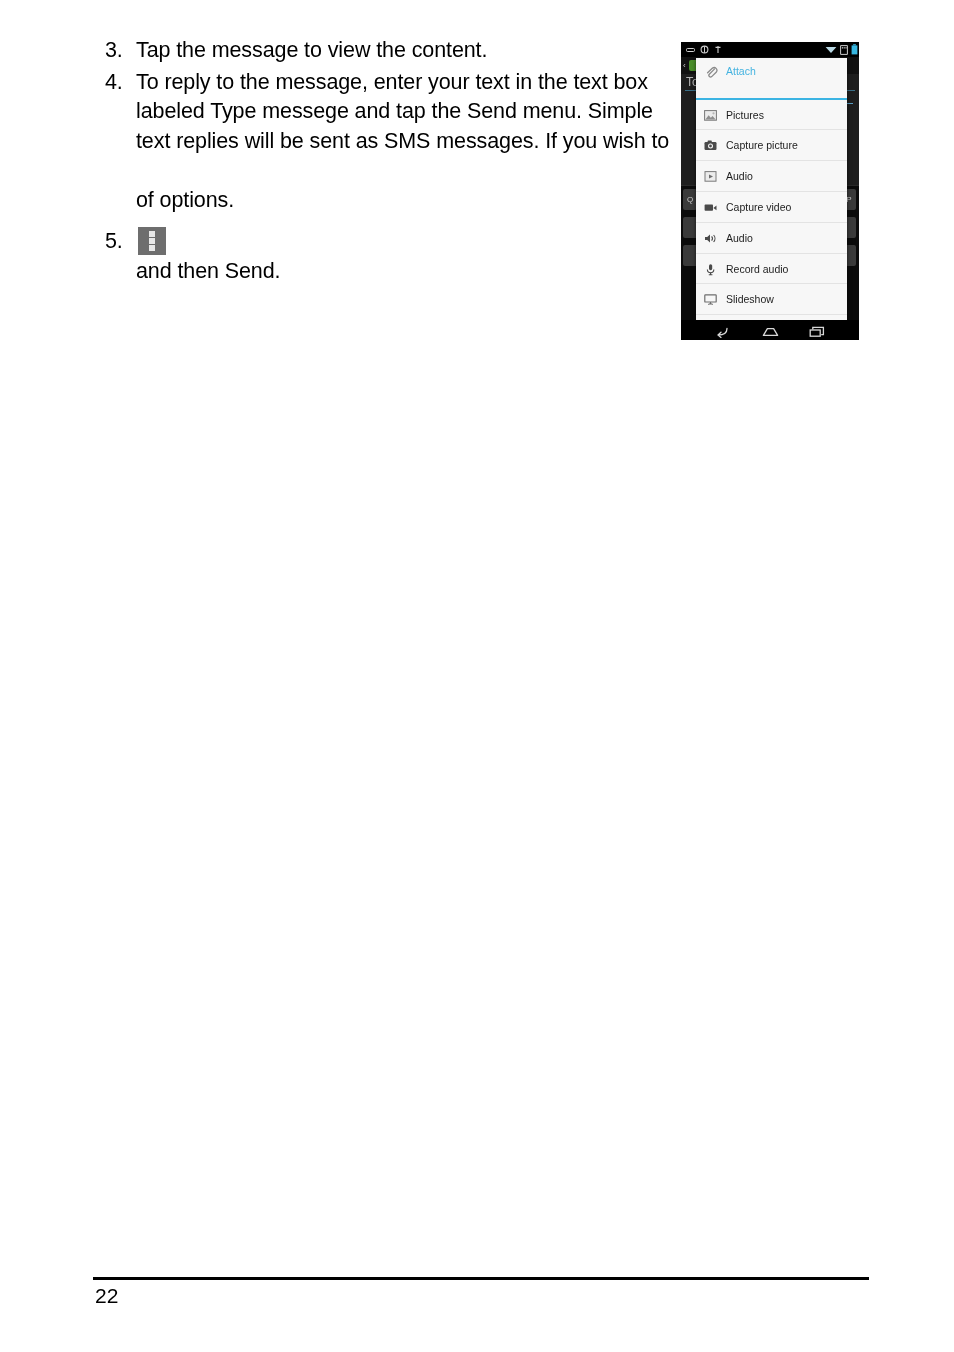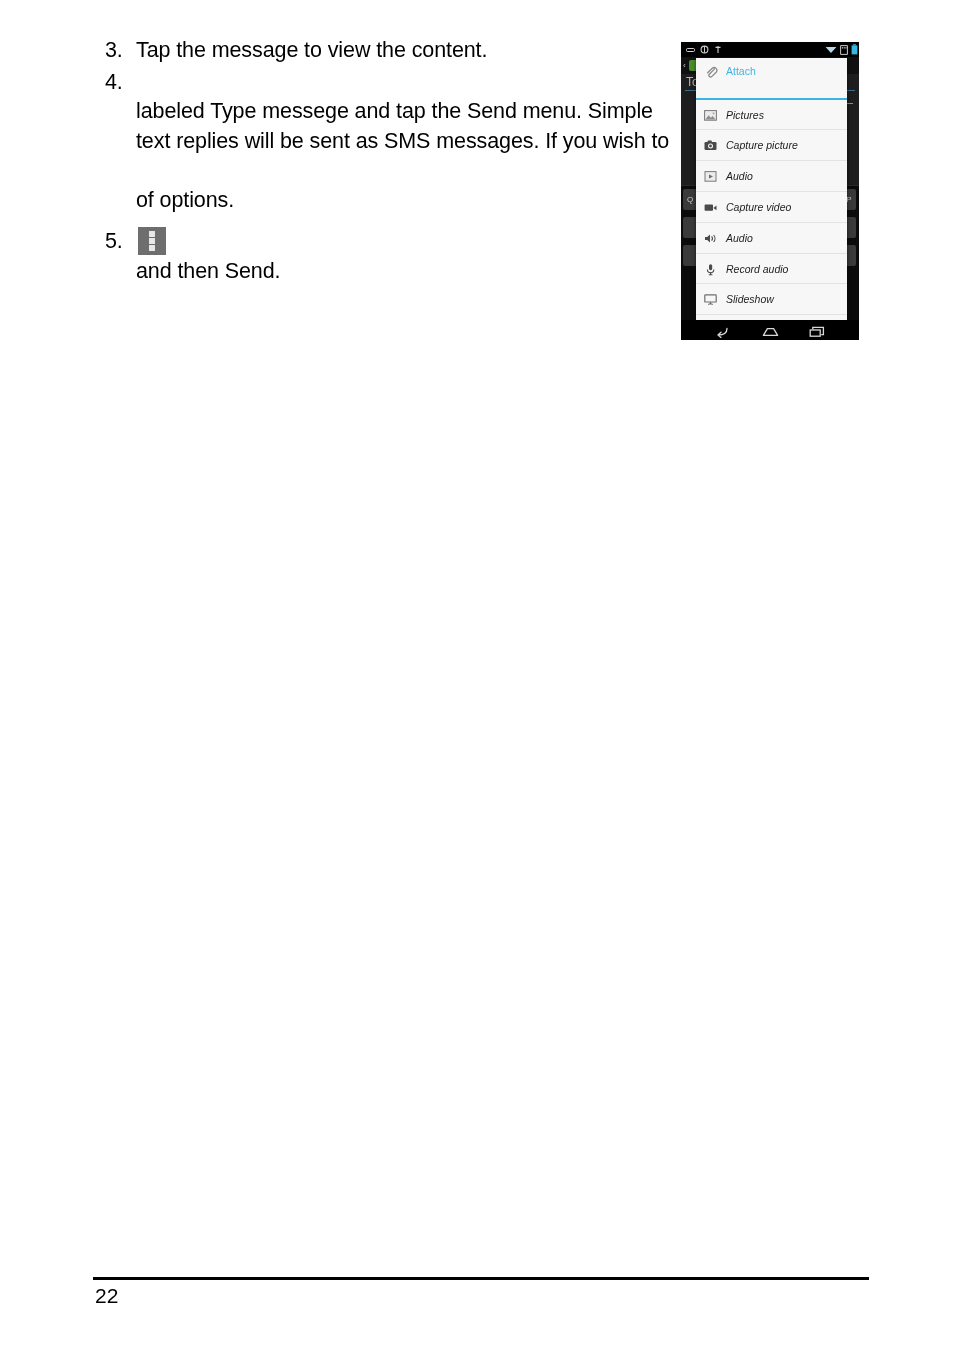--- a/index.html
+++ b/index.html
@@ -265,21 +265,20 @@
     height: 29.8px;
     border-bottom: 1px solid #e3e3e3;
   }
   .dlg-row .dlg-label {
     position: absolute;
     left: 30px;
     top: 8px;
     color: #1d1d1d;
     font-size: 10.5px;
     line-height: 14px;
-    font-style: italic;
   }
   .dlg-row .dlg-ic {
     position: absolute;
     left: 8px;
     top: 8px;
   }
   .dlg-row.partial {
     height: 14px;
     overflow: hidden;
     border-bottom: none;
@@ -331,21 +330,21 @@
       <li>
         <span class="step-num">3.</span>
         <span class="step-body">
           <span>Tap the message to view the content.</span>
         </span>
       </li>
 
       <li class="gap-before">
         <span class="step-num">4.</span>
         <span class="step-body">
-          <br>
+          <span>To reply to the message, enter your text in the text box</span><br>
           <span>labeled </span><span class="b">Type messege</span><span> and tap the </span><span class="b">Send</span><span> menu. Simple</span><br>
           <span>text replies will be sent as SMS messages. If you wish to</span><br>
           <br>
           <span>of options.</span>
         </span>
       </li>
 
       <li class="gap-before-5">
         <span class="step-num">5.</span>
         <span class="step-body">

